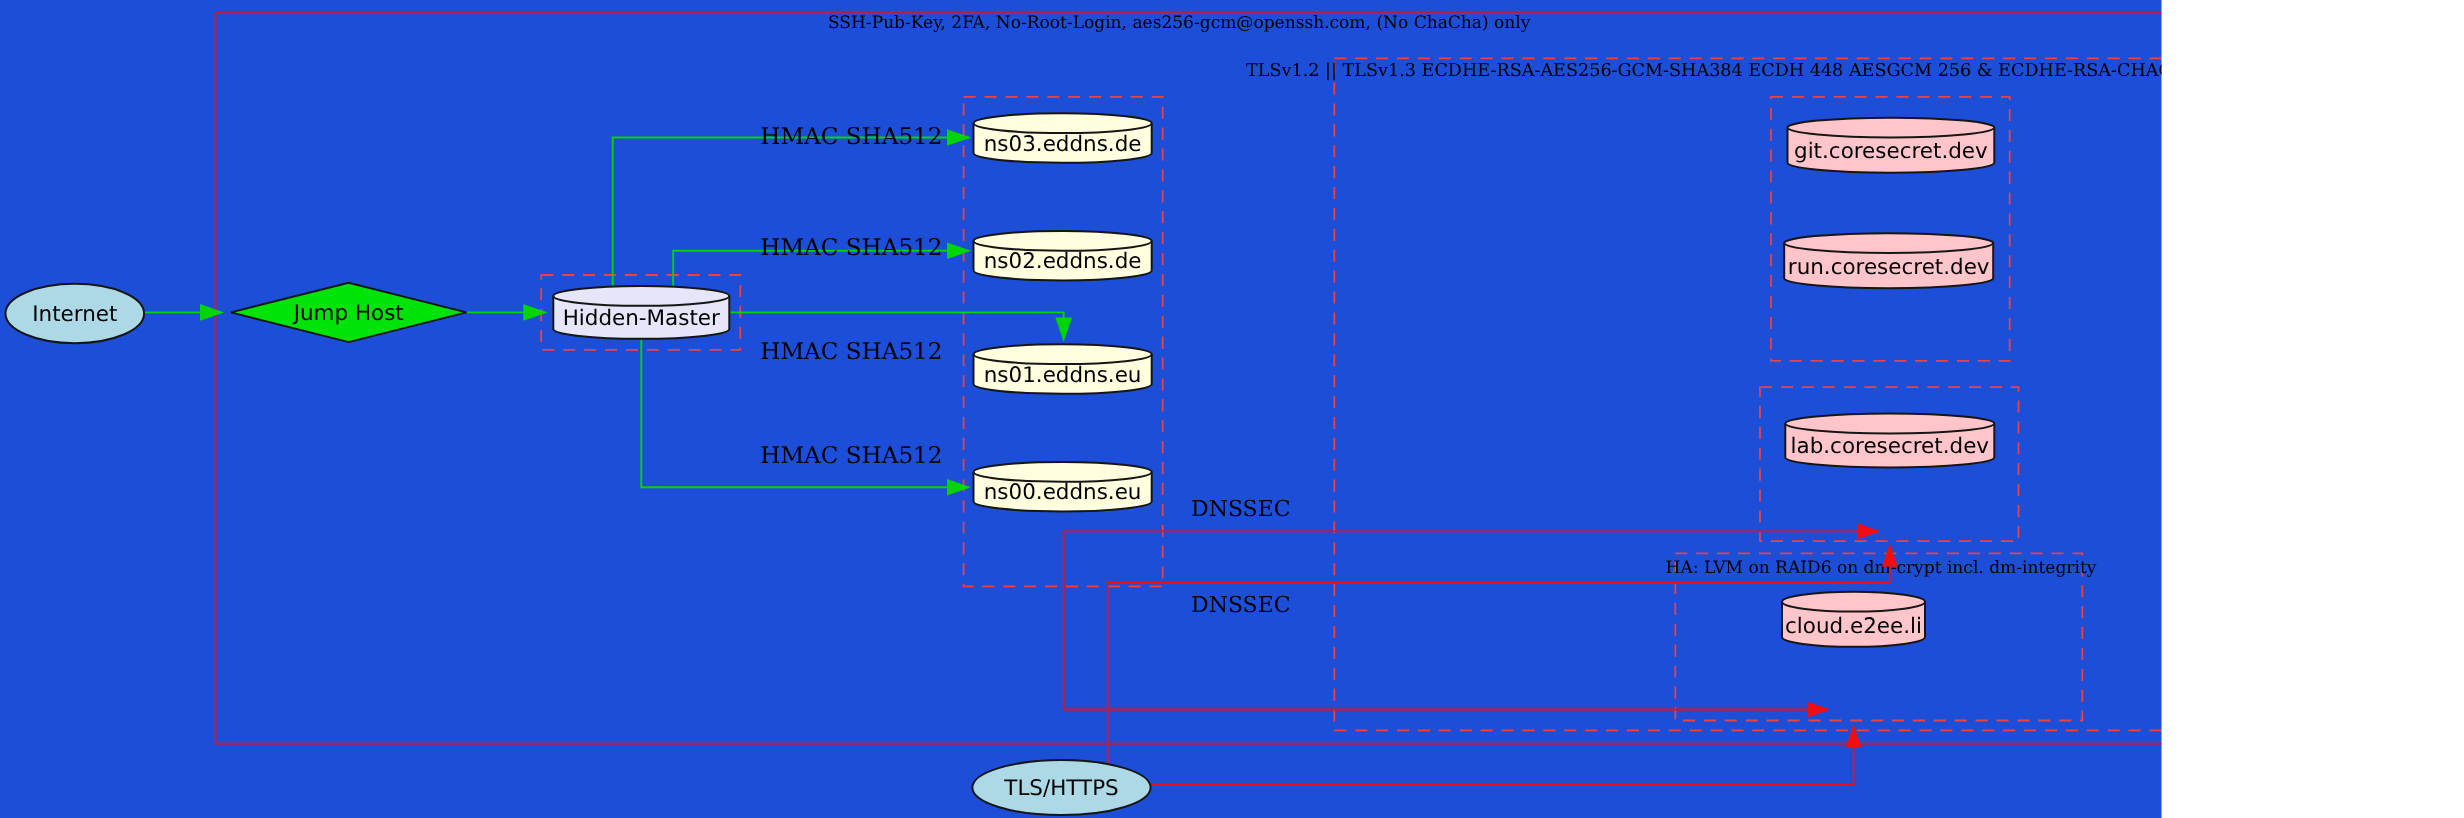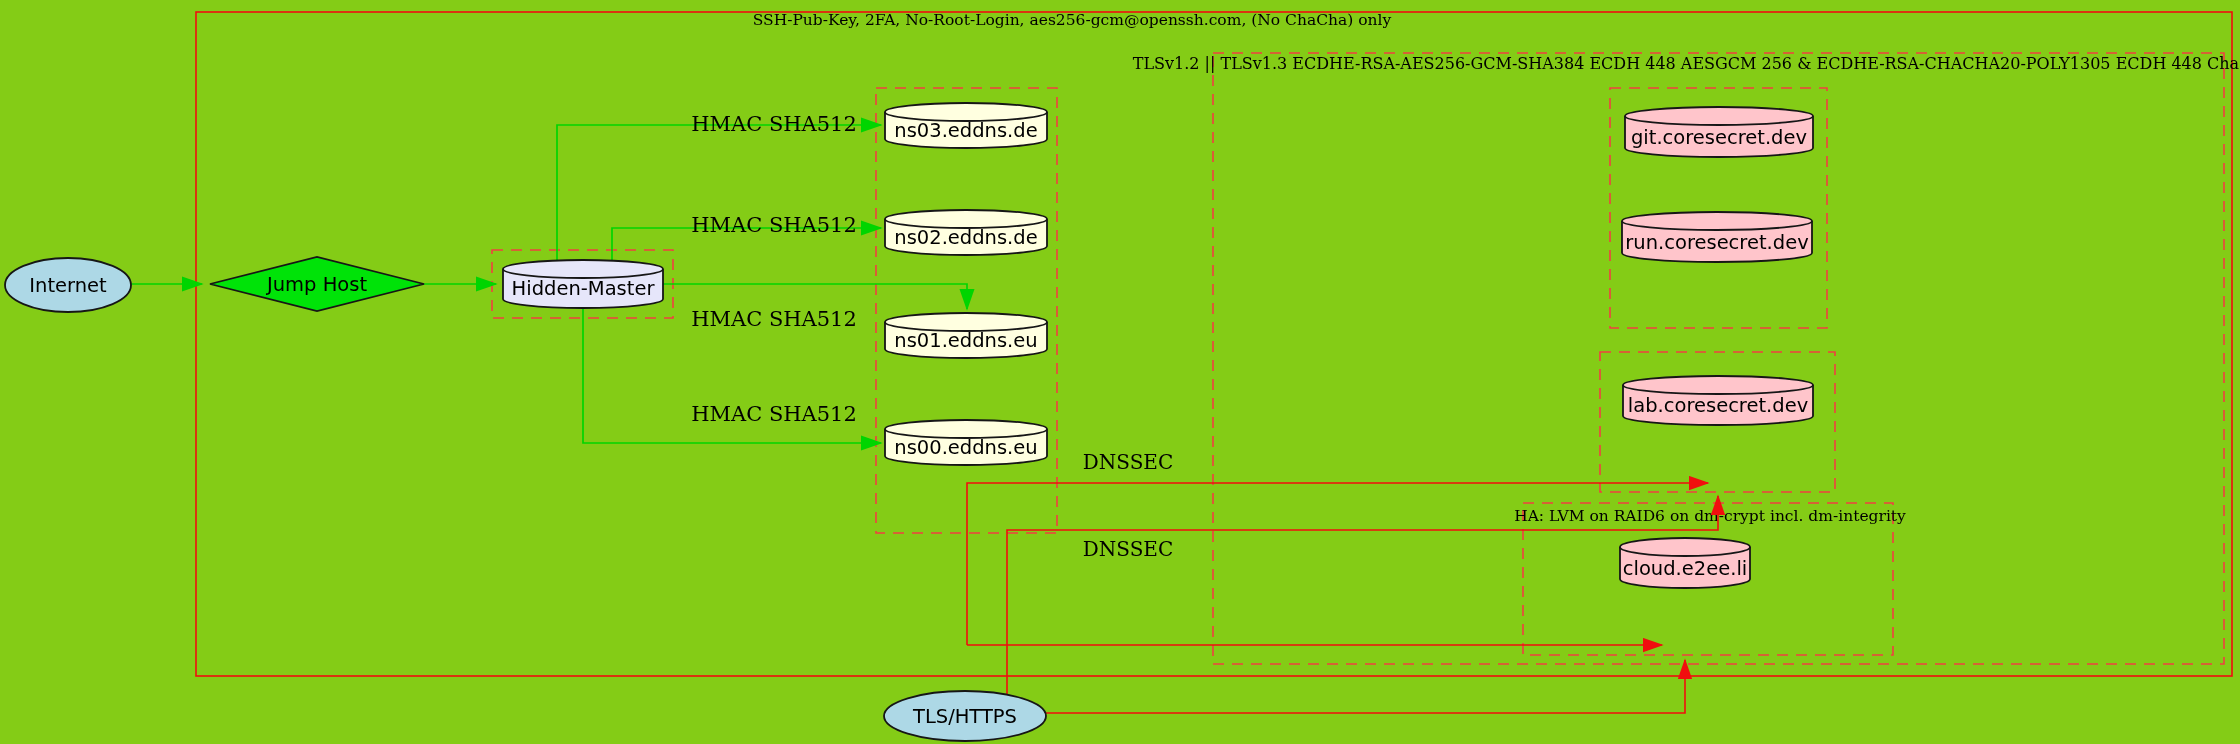--- a/index.html
+++ b/index.html
@@ -1,16 +1,16 @@
 <!DOCTYPE html>
 <html><head>
 <meta charset="utf-8">
 <style>
   html,body{margin:0;padding:0;background:#ffffff;}
-  .stage{position:relative;width:2240px;height:744px;background:#84cc16;overflow:hidden;
+  .stage{position:relative;width:1965px;height:744px;background:#1d4ed8;overflow:hidden;
          font-family:"DejaVu Sans",sans-serif;}
   svg{display:block;}
   
   .cluster{fill:none;stroke-width:1.6px;}
   .cluster.solid{stroke:#f10e0e;}
   .cluster.dashed{stroke:#f04040;stroke-dasharray:11 8;}
   
   .edge{fill:none;stroke-width:1.7px;}
   .edge.green{stroke:#00d500;}
   .edge.red{stroke:#f10e0e;stroke-width:1.6px;}

